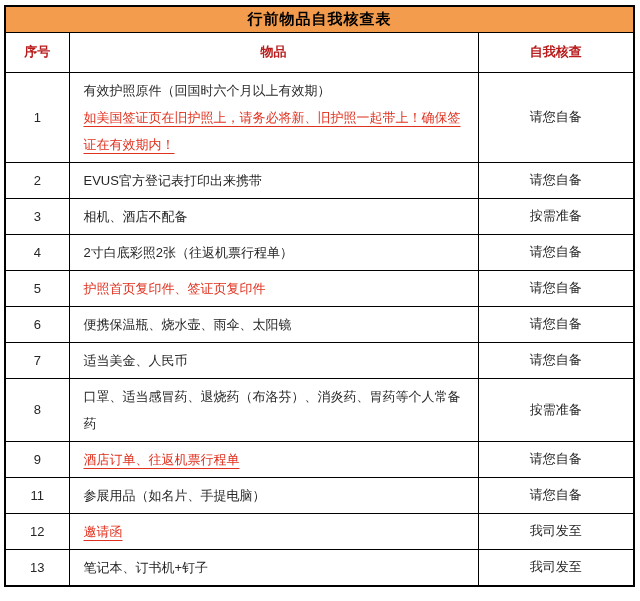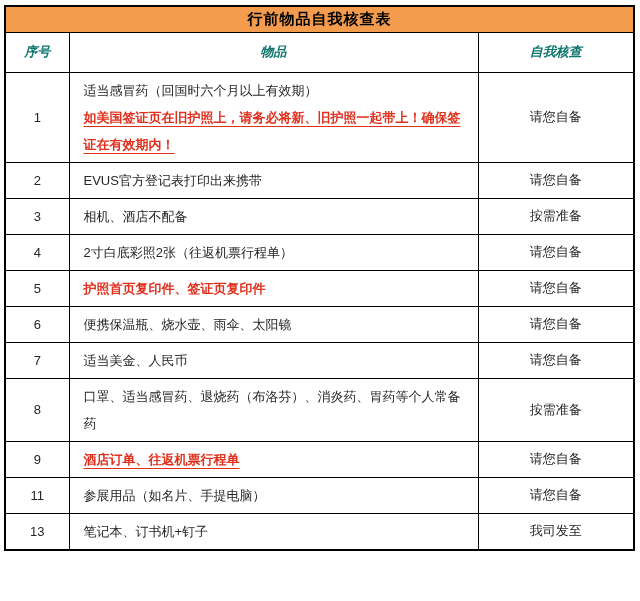--- a/index.html
+++ b/index.html
@@ -35,42 +35,41 @@
     font-size: 15px;
     font-weight: bold;
     text-align: center;
     height: 26px;
     letter-spacing: 1px;
   }
   tr.colhead-row th {
     height: 40px;
     font-size: 13px;
     font-weight: bold;
-    color: #0f766e;
+    color: #b91c1c;
     background: #ffffff;
-    font-style: italic;
   }
   td.c-index {
     text-align: center;
     padding: 4px 2px;
   }
   td.c-item {
     text-align: left;
     padding: 4px 10px 4px 14px;
     line-height: 27px;
   }
   td.c-check {
     text-align: center;
     padding: 4px 6px;
   }
   .seg { display: block; }
   .seg.red,
   .seg.red-underline {
     color: var(--red, #E0301E);
-    font-weight: bold;
+    font-weight: normal;
   }
   .seg.red-underline {
     text-decoration: underline;
     text-decoration-color: var(--red, #E0301E);
     text-decoration-thickness: 1px;
     text-underline-offset: 4px;
   }
 </style>
 </head>
 <body>
@@ -89,21 +88,21 @@
       <tr class="colhead-row">
         <th>序号</th>
         <th>物品</th>
         <th>自我核查</th>
       </tr>
     </thead>
     <tbody id="rows">
         <tr>
           <td class="c-index">1</td>
           <td class="c-item">
-            <span class="seg normal">适当感冒药（回国时六个月以上有效期）</span>
+            <span class="seg normal">有效护照原件（回国时六个月以上有效期）</span>
             <span class="seg red-underline">如美国签证页在旧护照上，请务必将新、旧护照一起带上！确保签证在有效期内！</span>
           </td>
           <td class="c-check">请您自备</td>
         </tr>
         <tr>
           <td class="c-index">2</td>
           <td class="c-item">
             <span class="seg normal">EVUS官方登记表打印出来携带</span>
           </td>
           <td class="c-check">请您自备</td>
@@ -158,20 +157,27 @@
           <td class="c-check">请您自备</td>
         </tr>
         <tr>
           <td class="c-index">11</td>
           <td class="c-item">
             <span class="seg normal">参展用品（如名片、手提电脑）</span>
           </td>
           <td class="c-check">请您自备</td>
         </tr>
         <tr>
+          <td class="c-index">12</td>
+          <td class="c-item">
+            <span class="seg red-underline">邀请函</span>
+          </td>
+          <td class="c-check">我司发至</td>
+        </tr>
+        <tr>
           <td class="c-index">13</td>
           <td class="c-item">
             <span class="seg normal">笔记本、订书机+钉子</span>
           </td>
           <td class="c-check">我司发至</td>
         </tr>
       </tbody>
   </table>
 </div>
 

